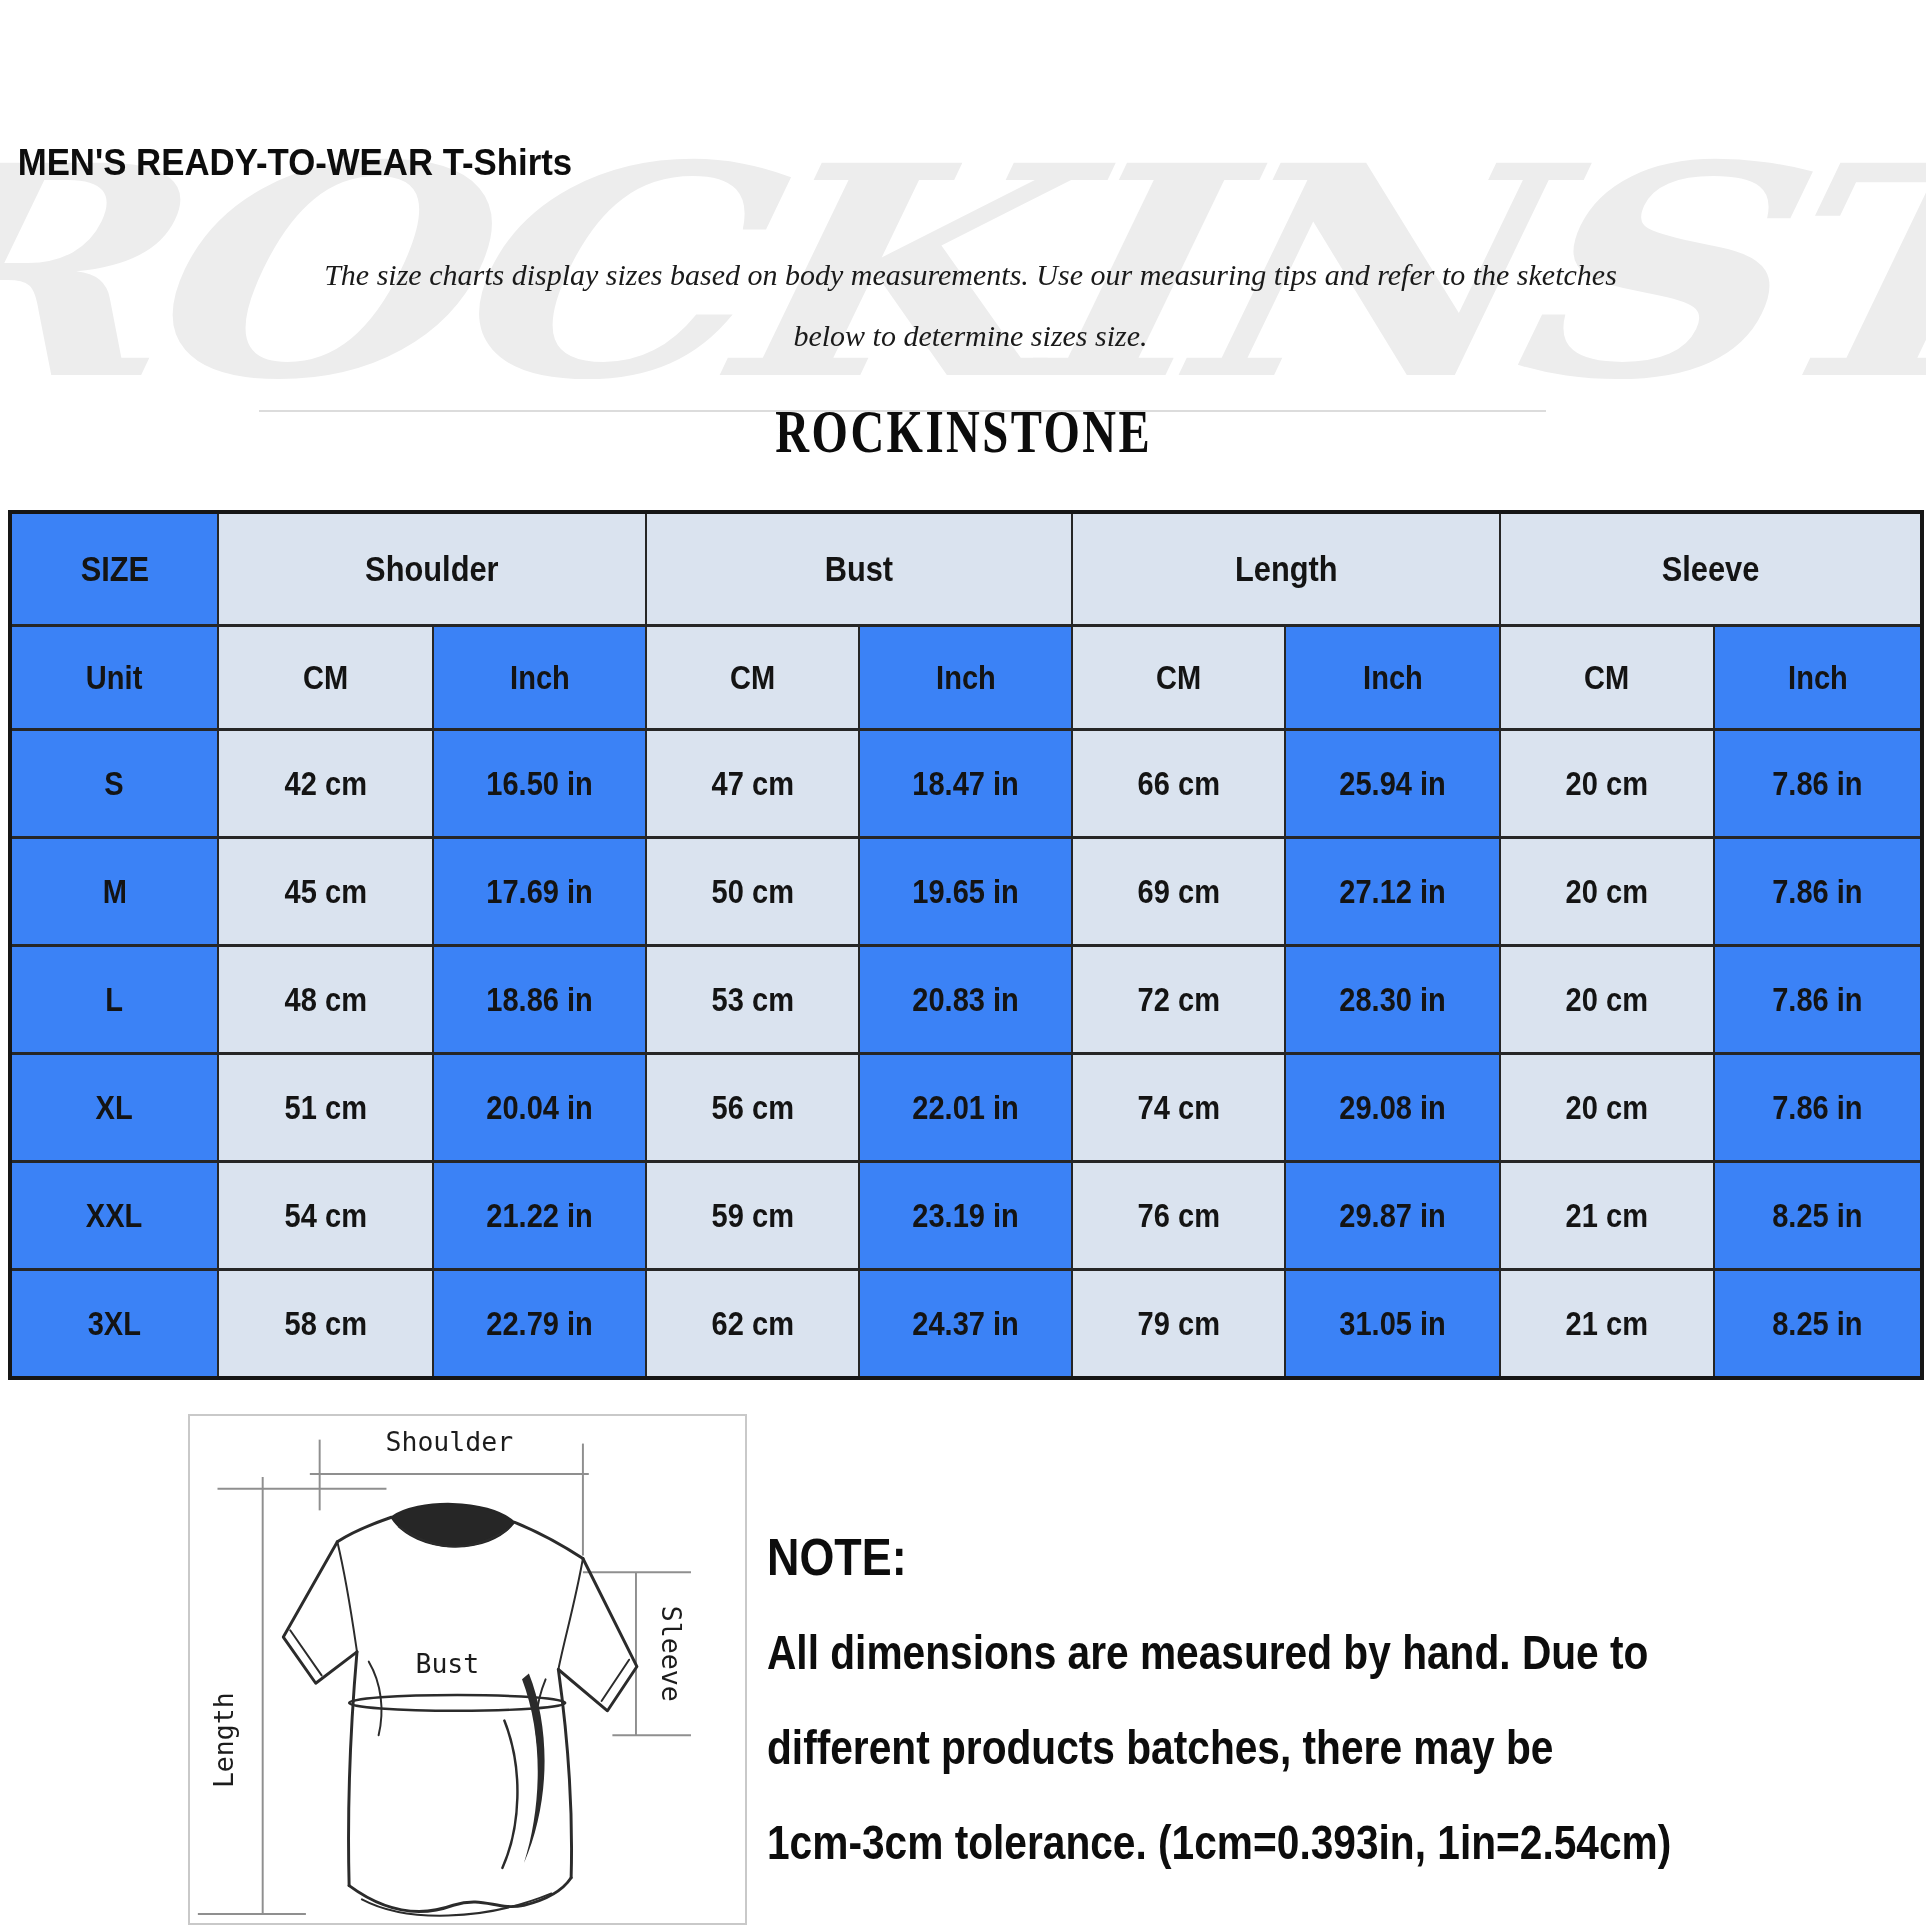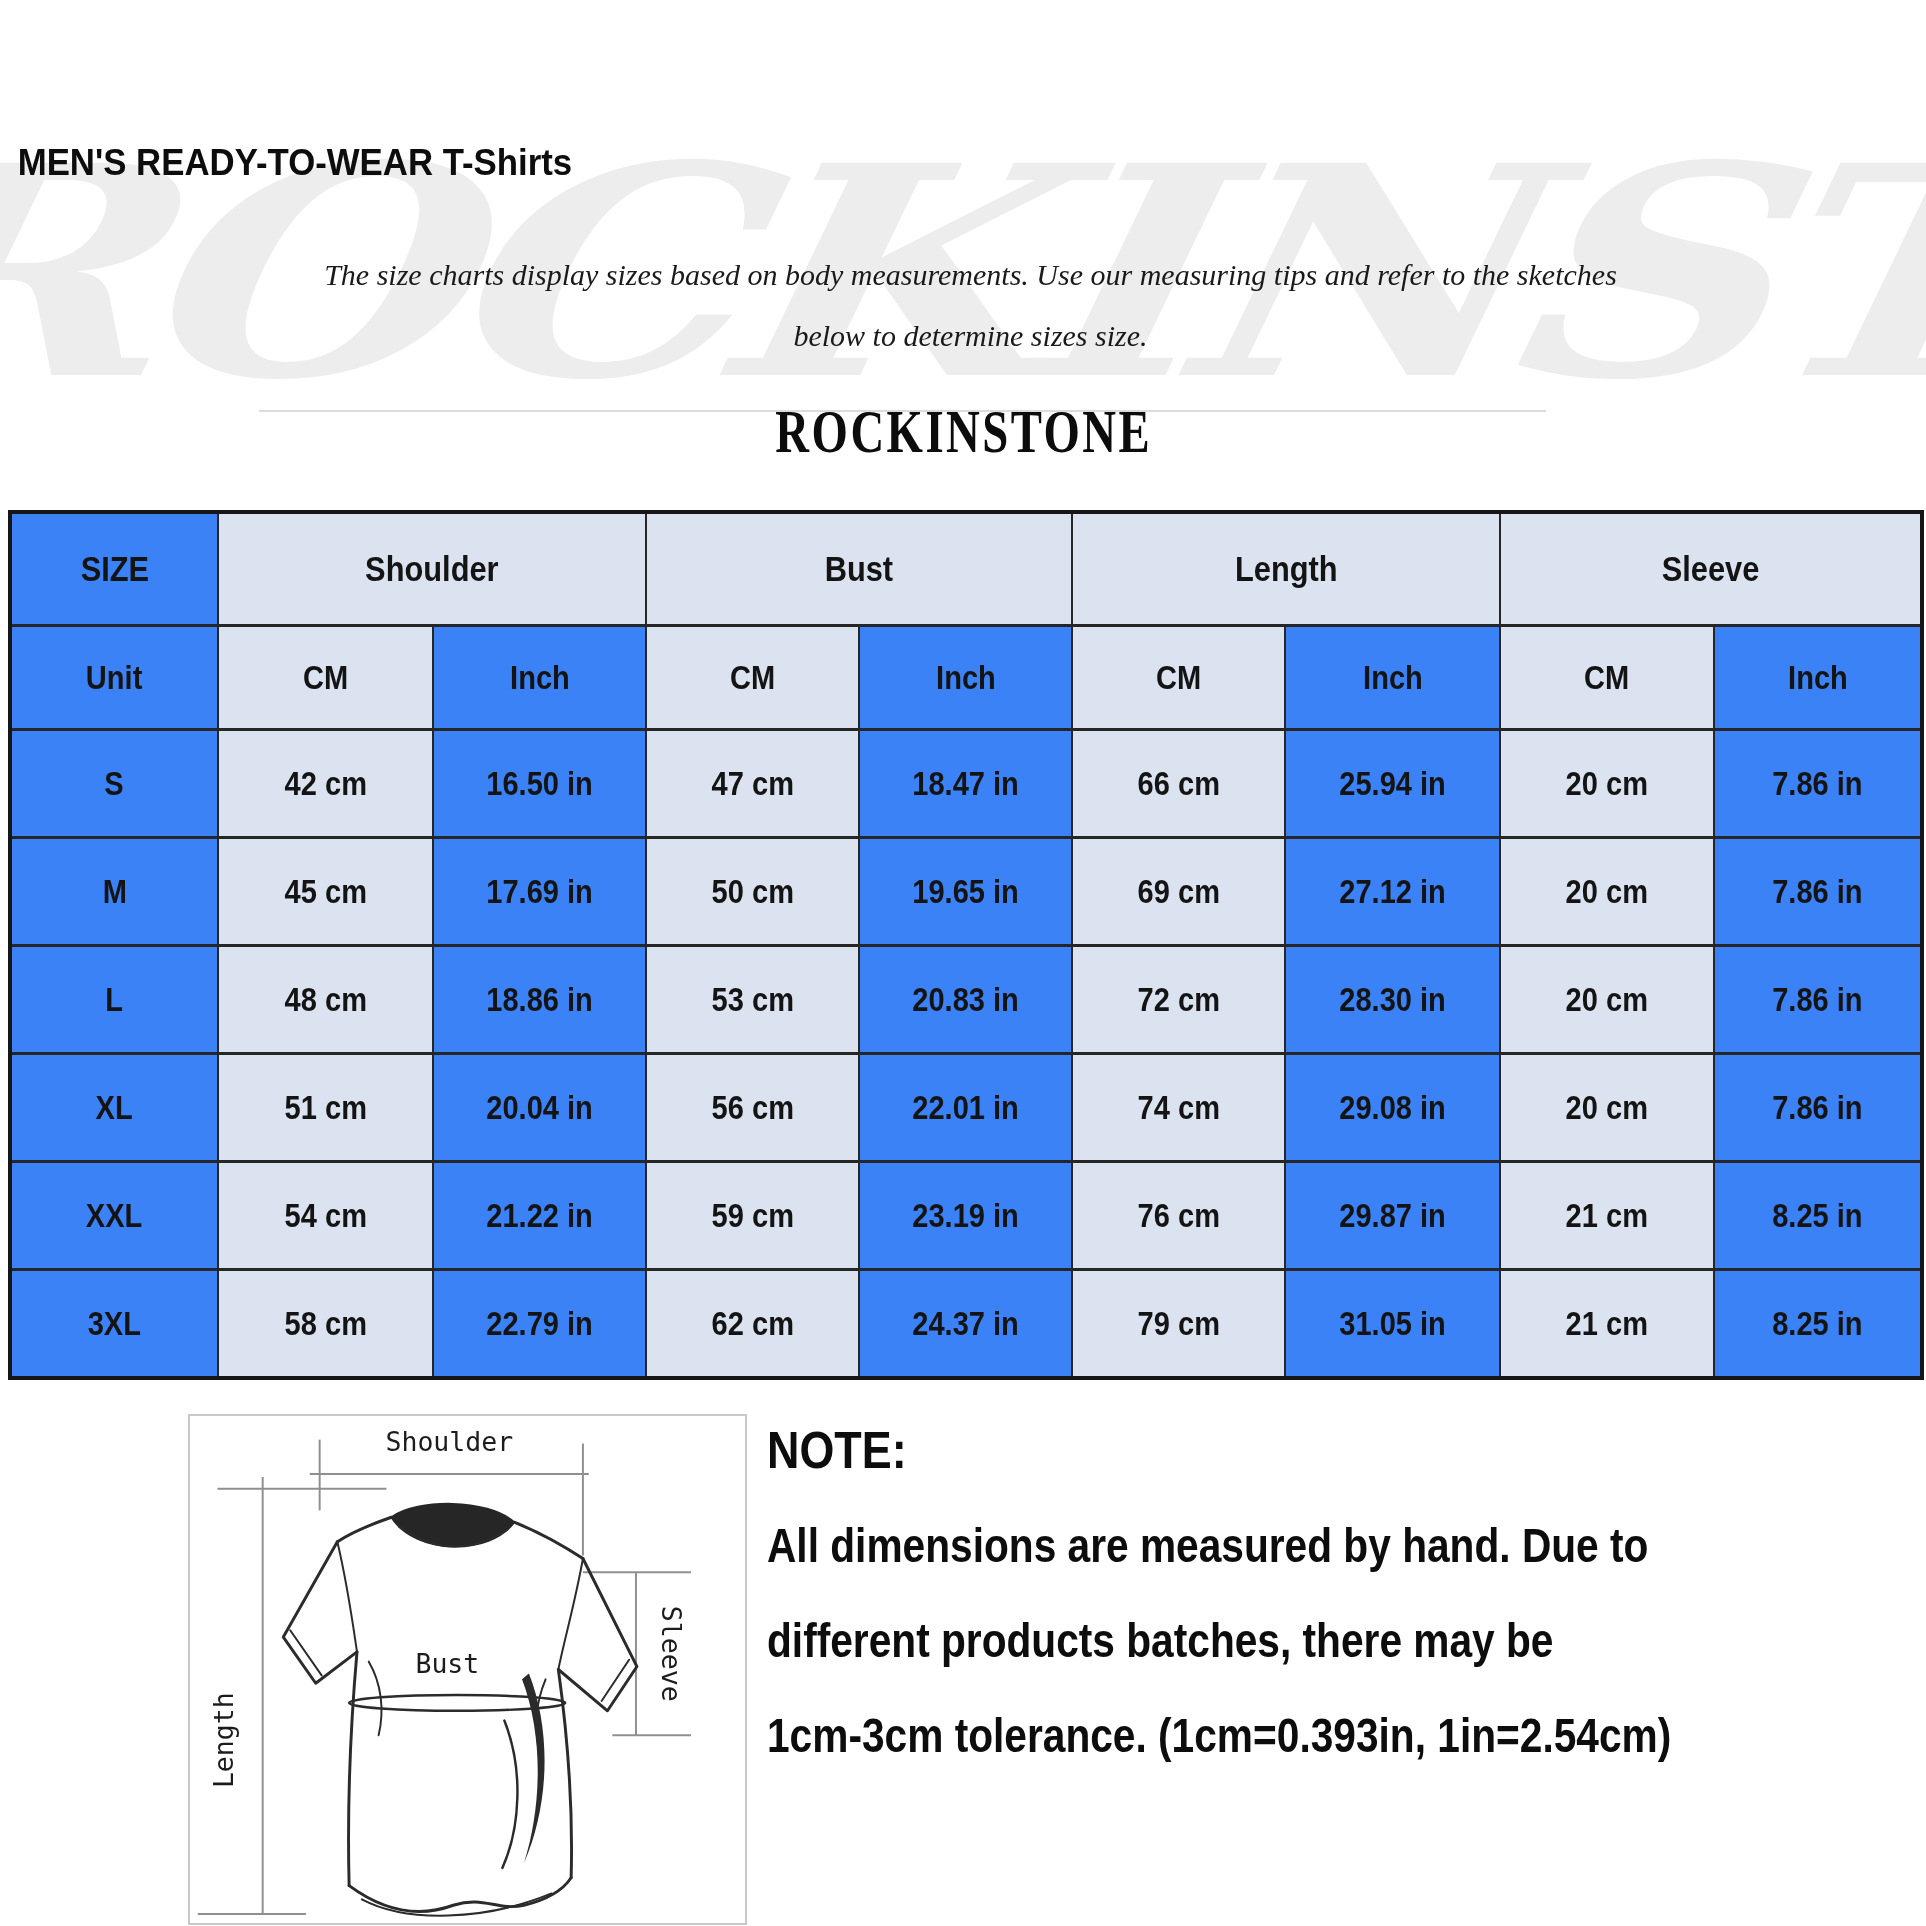--- a/index.html
+++ b/index.html
@@ -56,21 +56,21 @@
   .fs-group { font-size:35px; }
   .fs-unit  { font-size:33px; }
   .fs-val   { font-size:33px; }
   
   .diagram-box {
     position:absolute; left:188px; top:1414px; width:559px; height:511px;
     border:2px solid #c9c9c9; z-index:2; box-sizing:border-box;
   }
   .diagram-box svg { display:block; width:100%; height:100%; }
   
-  .note { position:absolute; left:767px; top:1403px; z-index:2; }
+  .note { position:absolute; left:767px; top:1510px; z-index:2; }
   .note-heading {
     font-size:51px; font-weight:700; line-height:95px; color:#0d0d0d;
     transform:scaleX(0.88); transform-origin:left center; white-space:nowrap;
   }
   .note-line {
     font-size:49px; font-weight:700; line-height:95px; color:#0d0d0d;
     transform:scaleX(0.83); transform-origin:left center; white-space:nowrap;
   }
 </style>
 </head>

